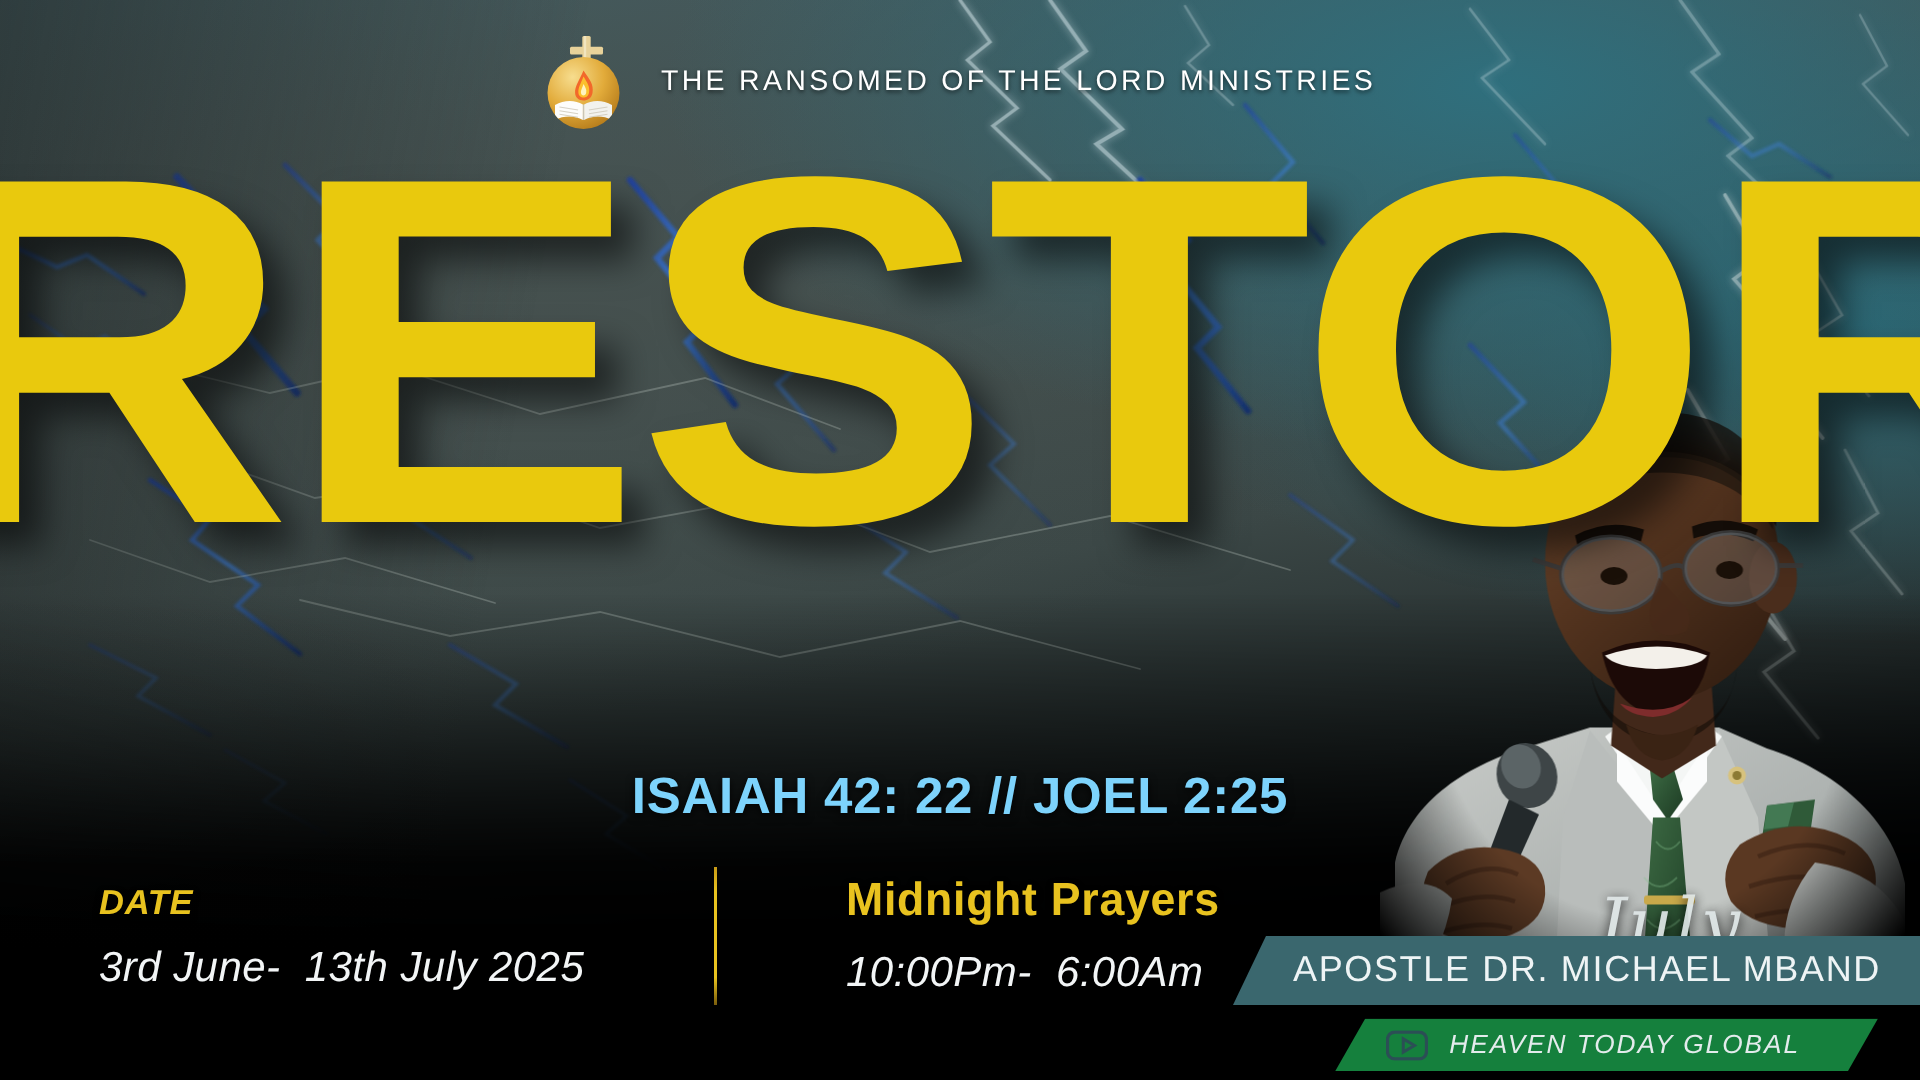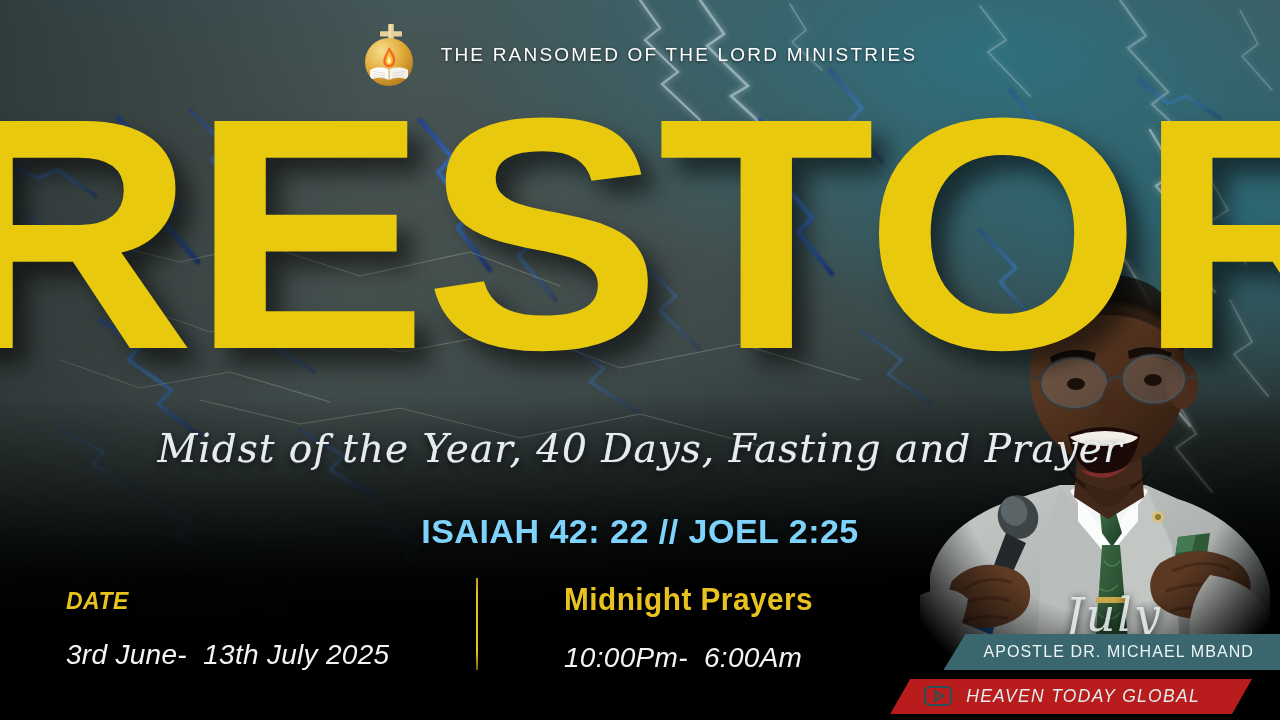--- a/index.html
+++ b/index.html
@@ -111,21 +111,21 @@
     color:#e8c21f;
     text-shadow:0 2px 5px rgba(0,0,0,.8);
   }
   .info-date .info-head{ font-size:23px; }
   .info-time .info-head{
     font-size:31px;
     font-family:"Liberation Sans Narrow","Liberation Sans", sans-serif;
     font-style:normal; transform:scaleX(.96); transform-origin:left center;
   }
   .info-value{
-    margin-top:24px;
+    margin-top:14px;
     font-size:28px; font-style:italic; color:#f2f5f6; font-weight:400;
     letter-spacing:.3px;
     text-shadow:0 2px 5px rgba(0,0,0,.8);
     white-space:pre;
   }
   .info-divider{
     position:absolute; left:476px; top:18px;
     width:2px; height:92px;
     background:linear-gradient(to bottom, #c79a16 0%, #e8c21f 18%, #e8c21f 80%, #7a5d0c 100%);
   }
@@ -147,30 +147,30 @@
     text-shadow:0 2px 8px rgba(0,0,0,.9);
     opacity:.92;
   }
 
   
   .banner-name{
     position:absolute; right:0; bottom:50px; z-index:8;
     background:#3a676e;
     padding:9px 26px 9px 40px;
     clip-path:polygon(22px 0, 100% 0, 100% 100%, 0 100%);
-    color:#eef4f5; font-size:16px; letter-spacing:1.1px; font-weight:400;
+    color:#eef4f5; font-size:24px; letter-spacing:1.1px; font-weight:400;
     white-space:nowrap;
     box-shadow:0 2px 10px rgba(0,0,0,.6);
   }
   .banner-channel{
     position:absolute; right:28px; bottom:6px; z-index:8;
-    background:#b91c1c;
+    background:#15803d;
     padding:7px 52px 7px 34px;
     clip-path:polygon(20px 0, 100% 0, calc(100% - 20px) 100%, 0 100%);
-    display:flex; align-items:flex-start; gap:14px;
+    display:flex; align-items:flex-end; gap:14px;
     white-space:nowrap;
   }
   .banner-channel .yt{ width:28px; height:20px; flex:0 0 auto; }
   .banner-channel .ch-text{
     color:#e3ebec; font-size:17.5px; font-style:italic; letter-spacing:1.3px;
   }
 </style>
 </head>
 <body>
 
@@ -271,21 +271,20 @@
         </svg>
       </div>
     </div>
     <div class="org-name">THE RANSOMED OF THE LORD MINISTRIES</div>
   </div>
 
   <div class="restore-wrap">
     <div class="restore">RESTORE</div>
   </div>
 
-  <div class="script-sub">Midst of the Year, 40 Days, Fasting and Prayer</div>
 
   <div class="scripture">ISAIAH 42: 22 // JOEL 2:25</div>
 
   <div class="speaker">
     <svg viewBox="0 0 370 420" width="370" height="420">
       <defs>
         <linearGradient id="suit" x1="0" y1="0" x2="1" y2="1">
           <stop offset="0%" stop-color="#c9ccc9"></stop>
           <stop offset="55%" stop-color="#aeb3b1"></stop>
           <stop offset="100%" stop-color="#7d8382"></stop>

